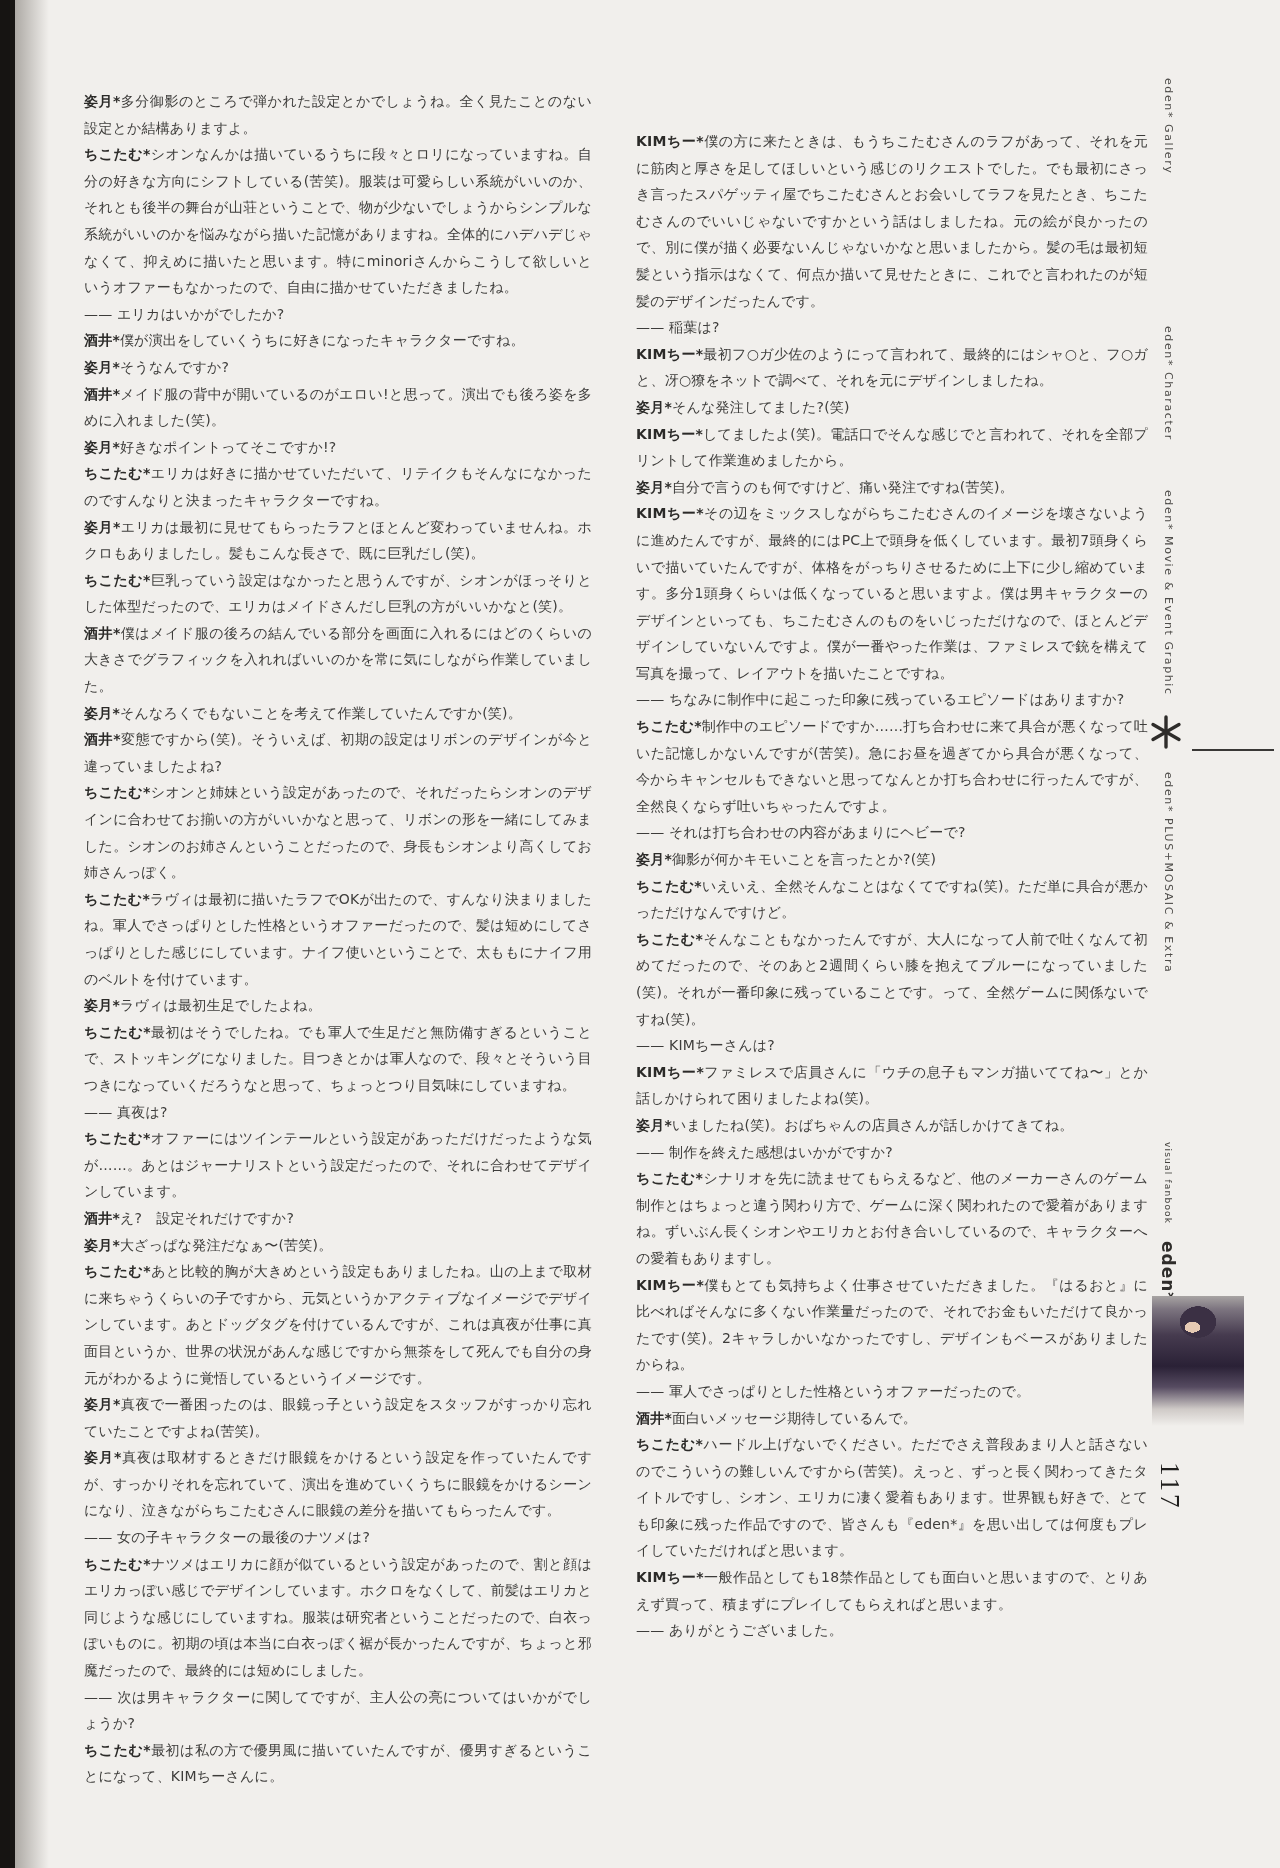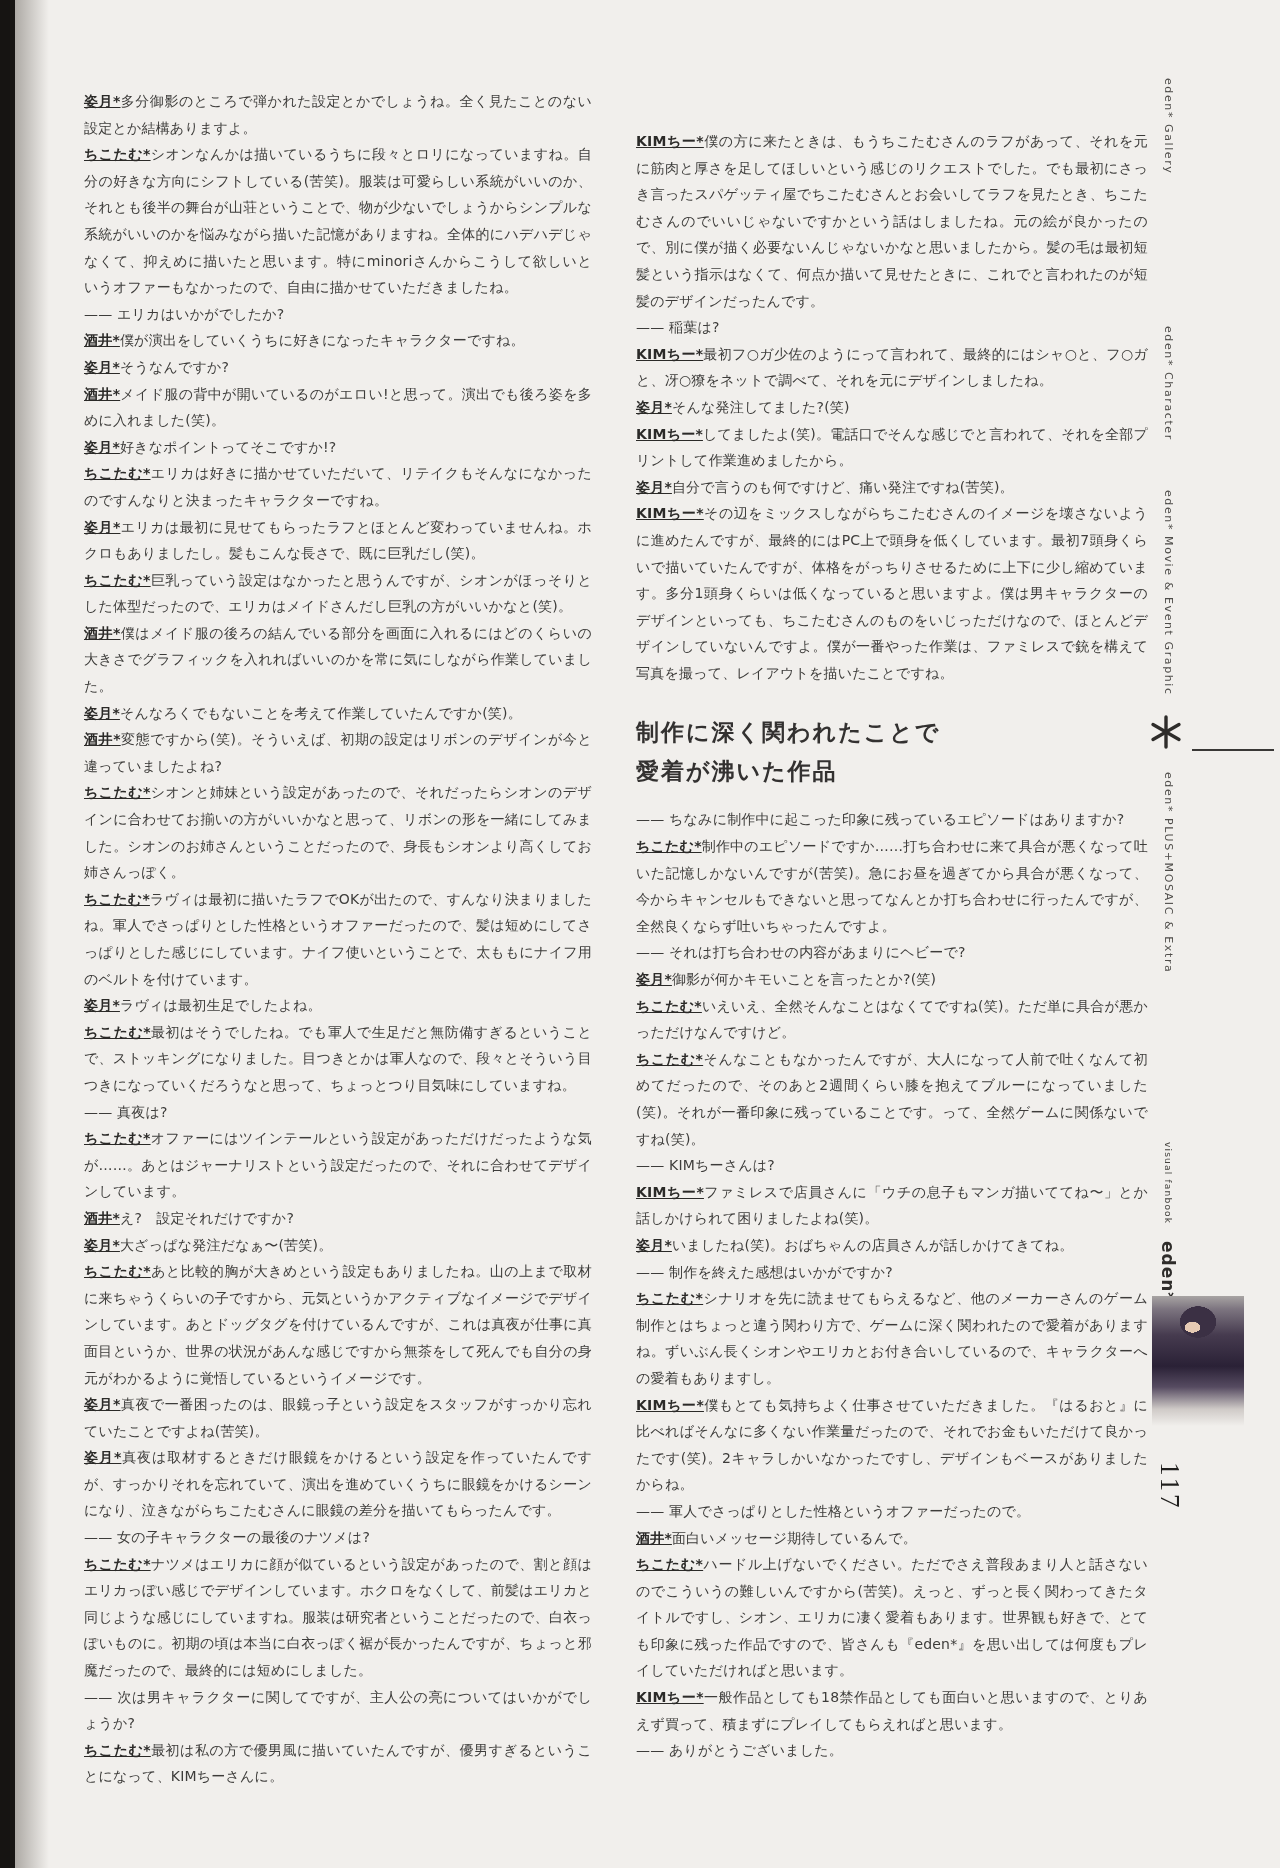--- a/index.html
+++ b/index.html
@@ -7,21 +7,21 @@
        font-family:"DejaVu Sans",sans-serif;
        background:linear-gradient(105deg,#ebe8e4 0%,#f2f0ed 6%,#f1efec 55%,#efecе8 100%);
        background-color:#f1efec;}
   .page{position:absolute;inset:0;}
   .edge-bar{position:absolute;left:0;top:0;width:15px;height:1868px;background:#161412;}
   .edge-shadow{position:absolute;left:15px;top:0;width:34px;height:1868px;
        background:linear-gradient(90deg,rgba(62,56,48,.38),rgba(62,56,48,0));}
   .col{position:absolute;top:88px;color:#3d3c3a;font-size:14px;line-height:26.6px;
        text-align:justify;letter-spacing:.2px;}
   .col p{margin:0;}
-  .col b{font-weight:bold;color:#2b2a28;text-decoration:underline;}
+  .col b{font-weight:bold;color:#2b2a28;}
   .col-left{left:84px;width:508px;}
   .col-right{left:636px;width:512px;margin-top:40px;}
   h2.sec{font-size:23px;font-weight:bold;line-height:39px;letter-spacing:2px;
        color:#333130;margin:27px 0 15px 0;}
   .vlabel{position:absolute;left:1162px;writing-mode:vertical-rl;text-orientation:mixed;
        font-size:11px;letter-spacing:1.6px;color:#4e4c49;white-space:nowrap;}
   .vl0{top:78px;} .vl1{top:326px;} .vl2{top:490px;} .vl3{top:772px;}
   .ast{position:absolute;left:1148px;top:714px;width:36px;height:36px;}
   .hline{position:absolute;left:1192px;top:749px;width:82px;height:2px;background:#3a3836;}
   .logo-block{position:absolute;left:1158px;top:1142px;writing-mode:vertical-rl;
@@ -77,24 +77,20 @@
   <div class="col col-right">
     <div id="right-top">
         <p><b>KIMちー*</b>僕の方に来たときは、もうちこたむさんのラフがあって、それを元に筋肉と厚さを足してほしいという感じのリクエストでした。でも最初にさっき言ったスパゲッティ屋でちこたむさんとお会いしてラフを見たとき、ちこたむさんのでいいじゃないですかという話はしましたね。元の絵が良かったので、別に僕が描く必要ないんじゃないかなと思いましたから。髪の毛は最初短髪という指示はなくて、何点か描いて見せたときに、これでと言われたのが短髪のデザインだったんです。</p>
         <p>—— 稲葉は?</p>
         <p><b>KIMちー*</b>最初フ○ガ少佐のようにって言われて、最終的にはシャ○と、フ○ガと、冴○獠をネットで調べて、それを元にデザインしましたね。</p>
         <p><b>姿月*</b>そんな発注してました?(笑)</p>
         <p><b>KIMちー*</b>してましたよ(笑)。電話口でそんな感じでと言われて、それを全部プリントして作業進めましたから。</p>
         <p><b>姿月*</b>自分で言うのも何ですけど、痛い発注ですね(苦笑)。</p>
         <p><b>KIMちー*</b>その辺をミックスしながらちこたむさんのイメージを壊さないように進めたんですが、最終的にはPC上で頭身を低くしています。最初7頭身くらいで描いていたんですが、体格をがっちりさせるために上下に少し縮めています。多分1頭身くらいは低くなっていると思いますよ。僕は男キャラクターのデザインといっても、ちこたむさんのものをいじっただけなので、ほとんどデザインしていないんですよ。僕が一番やった作業は、ファミレスで銃を構えて写真を撮って、レイアウトを描いたことですね。</p>
       </div>
-    <h2 class="sec">
-      <span>制作に深く関われたことで</span><br>
-      <span>愛着が沸いた作品</span>
-    </h2>
     <div id="right-bottom">
         <p>—— ちなみに制作中に起こった印象に残っているエピソードはありますか?</p>
         <p><b>ちこたむ*</b>制作中のエピソードですか……打ち合わせに来て具合が悪くなって吐いた記憶しかないんですが(苦笑)。急にお昼を過ぎてから具合が悪くなって、今からキャンセルもできないと思ってなんとか打ち合わせに行ったんですが、全然良くならず吐いちゃったんですよ。</p>
         <p>—— それは打ち合わせの内容があまりにヘビーで?</p>
         <p><b>姿月*</b>御影が何かキモいことを言ったとか?(笑)</p>
         <p><b>ちこたむ*</b>いえいえ、全然そんなことはなくてですね(笑)。ただ単に具合が悪かっただけなんですけど。</p>
         <p><b>ちこたむ*</b>そんなこともなかったんですが、大人になって人前で吐くなんて初めてだったので、そのあと2週間くらい膝を抱えてブルーになっていました(笑)。それが一番印象に残っていることです。って、全然ゲームに関係ないですね(笑)。</p>
         <p>—— KIMちーさんは?</p>
         <p><b>KIMちー*</b>ファミレスで店員さんに「ウチの息子もマンガ描いててね〜」とか話しかけられて困りましたよね(笑)。</p>
         <p><b>姿月*</b>いましたね(笑)。おばちゃんの店員さんが話しかけてきてね。</p>

